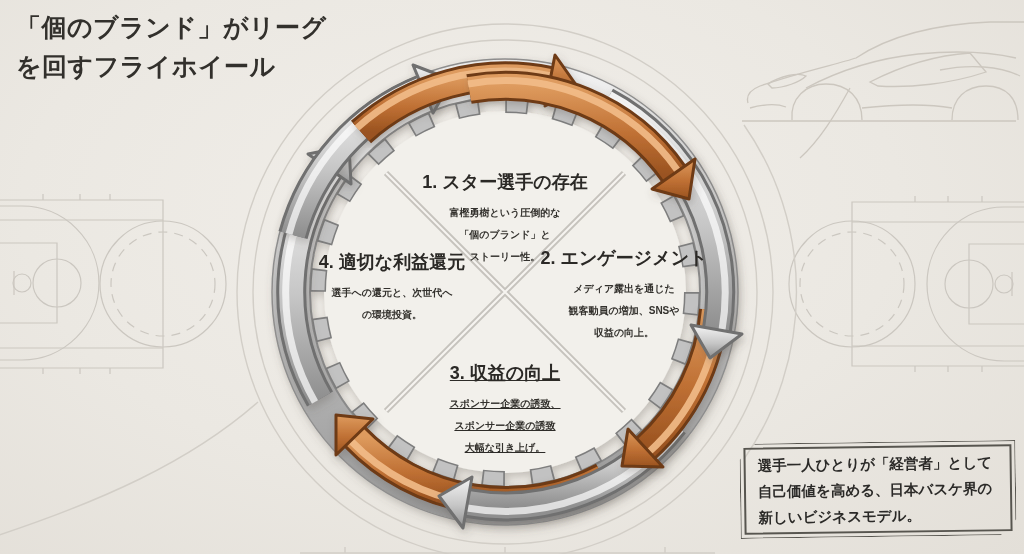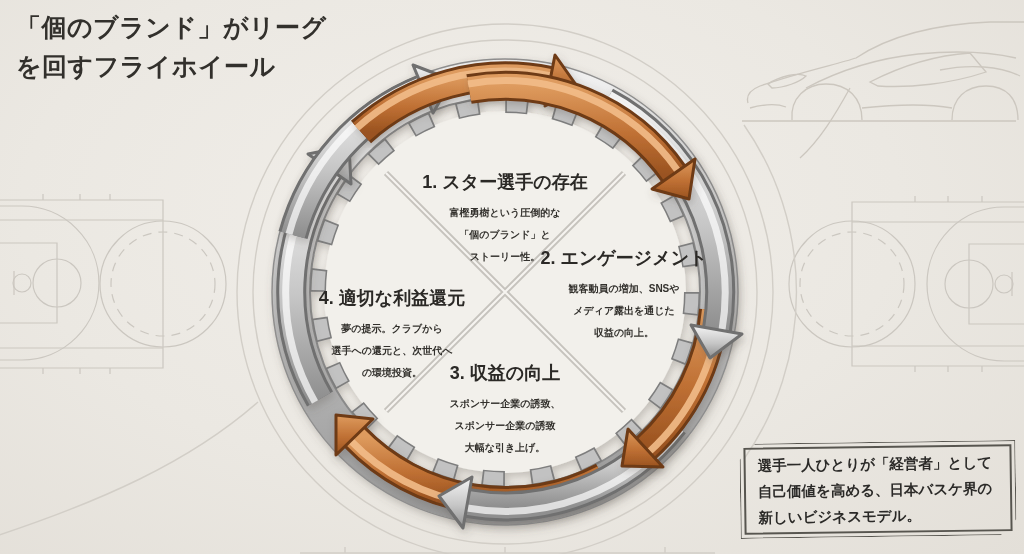--- a/index.html
+++ b/index.html
@@ -9,22 +9,22 @@
     font-family:"Liberation Sans", sans-serif;color:#2d2b28;
   }
   .bg-svg{position:absolute;left:0;top:0;width:1024px;height:554px;}
   .title{position:absolute;left:16px;top:8px;font-size:25px;font-weight:800;
          line-height:39px;letter-spacing:.5px;color:#32302c;}
   .section{position:absolute;text-align:center;}
   .sec-heading{font-size:18px;font-weight:800;line-height:25px;color:#2b2926;}
   .sec-body{margin-top:7px;font-size:10px;font-weight:700;line-height:22px;color:#33312d;}
   #section-1{left:355px;top:141px;width:300px;margin-top:29px;}
   #section-2{left:518px;top:246px;width:212px;}
-  #section-3{left:375px;top:361px;width:260px;}
-  #section-4{left:281px;top:250px;width:222px;margin-top:36px;}
+  #section-3{left:375px;top:361px;width:260px;text-decoration:underline;}
+  #section-4{left:281px;top:250px;width:222px;}
   .note{position:absolute;left:740px;top:442px;width:276px;height:95px;transform:rotate(-.8deg);}
   .note-outer{position:absolute;inset:0;border:1.6px solid #57554f;
     clip-path:polygon(16px 0,100% 0,100% calc(100% - 16px),calc(100% - 16px) 100%,0 100%,0 16px);}
   .note-inner{position:absolute;inset:4px;border:2px solid #57554f;display:flex;
     flex-direction:column;justify-content:center;padding:4px 12px;
     font-size:14.5px;font-weight:700;line-height:26px;text-align:left;color:#2b2a28;}
 </style>
 </head>
 <body>
 
@@ -187,43 +187,42 @@
       <div>「個のブランド」と</div>
       <div>ストーリー性。</div>
     </div>
   </div>
 
   <div class="section" id="section-2">
     <div class="sec-heading">
       <div>2. エンゲージメント</div>
     </div>
     <div class="sec-body">
+      <div>メディア露出を通じた</div>
       <div>観客動員の増加、SNSや</div>
-      <div>メディア露出を通じた</div>
       <div>収益の向上。</div>
     </div>
   </div>
 
   <div class="section" id="section-3">
     <div class="sec-heading">
       <div>3. 収益の向上</div>
     </div>
     <div class="sec-body">
       <div>スポンサー企業の誘致、</div>
       <div>スポンサー企業の誘致</div>
       <div>大幅な引き上げ。</div>
     </div>
   </div>
 
   <div class="section" id="section-4">
     <div class="sec-heading">
       <div>4. 適切な利益還元</div>
     </div>
     <div class="sec-body">
-      <div>夢の提示。クラブから</div>
       <div>選手への還元と、次世代へ</div>
       <div>の環境投資。</div>
     </div>
   </div>
 
   <div class="note">
     <div class="note-outer"></div>
     <div class="note-inner">
       <div>選手一人ひとりが「経営者」として</div>
       <div>自己価値を高める、日本バスケ界の</div>

